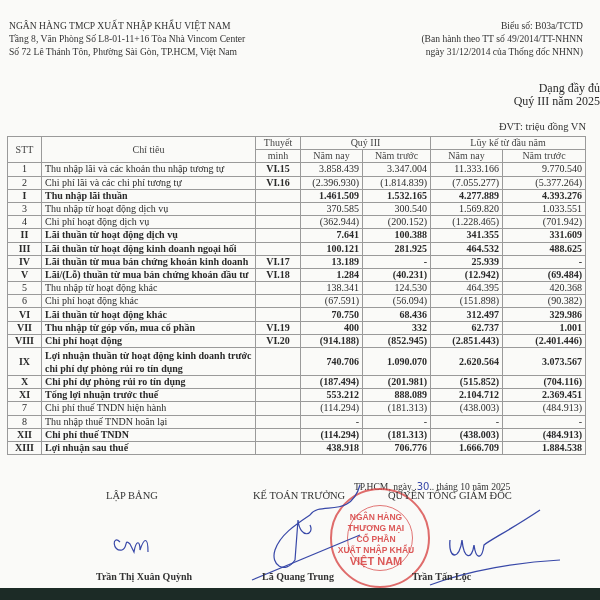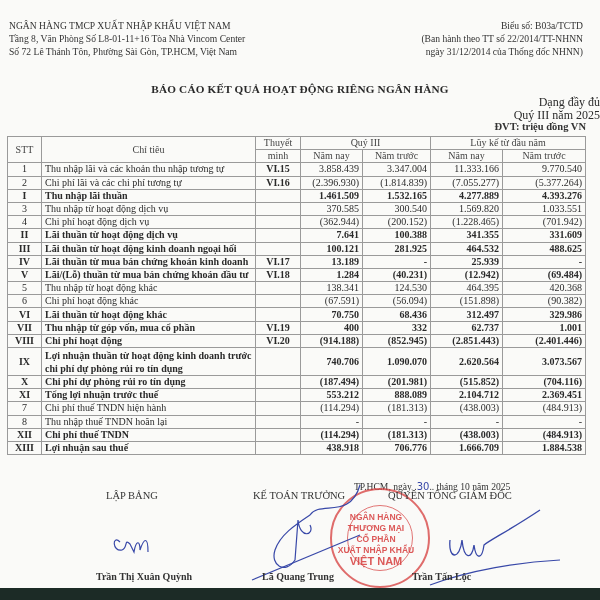--- a/index.html
+++ b/index.html
@@ -19,21 +19,21 @@
     font-size: 9.6px; line-height: 13px; text-align: right; color: #333;
   }
   .title-block {
     position: absolute; left: 0; right: 0; top: 82px;
     text-align: center; color: #2a2a2a;
   }
   .title-block .t1 { font-weight: bold; font-size: 11.2px; letter-spacing: 0.2px; line-height: 14px; }
   .title-block .t2 { font-size: 12px; line-height: 13px; text-align: right; }
   .unit {
     position: absolute; right: 14px; top: 121px;
-    font-size: 10.5px; color: #333; font-weight: bold;
+    font-size: 10.5px; color: #333;
   }
   table.report {
     position: absolute; left: 7px; top: 136px;
     width: 578px;
     border-collapse: collapse;
     font-size: 10px;
     table-layout: fixed;
   }
   table.report th, table.report td {
     border: 1px solid #9a9a9a;
@@ -92,26 +92,25 @@
 <body>
 
 <div class="hdr-left">
   <div>NGÂN HÀNG TMCP XUẤT NHẬP KHẨU VIỆT NAM</div>
   <div>Tầng 8, Văn Phòng Số L8-01-11+16 Tòa Nhà Vincom Center</div>
   <div>Số 72 Lê Thánh Tôn, Phường Sài Gòn, TP.HCM, Việt Nam</div>
 </div>
 
 <div class="hdr-right">
   <div>Biểu số: B03a/TCTD</div>
-  <div>(Ban hành theo TT số 22/2014/TT-NHNN</div>
+  <div>(Ban hành theo TT số 49/2014/TT-NHNN</div>
   <div>ngày 31/12/2014 của Thống đốc NHNN)</div>
 </div>
 
 <div class="title-block">
-  <div class="t1">BÁO CÁO KẾT QUẢ HOẠT ĐỘNG RIÊNG NGÂN HÀNG</div>
   <div class="t2">Dạng đầy đủ</div>
   <div class="t2">Quý III năm 2025</div>
 </div>
 
 <div class="unit">ĐVT: triệu đồng VN</div>
 
 <table class="report">
   <colgroup>
     <col style="width:34px">
     <col style="width:214px">

